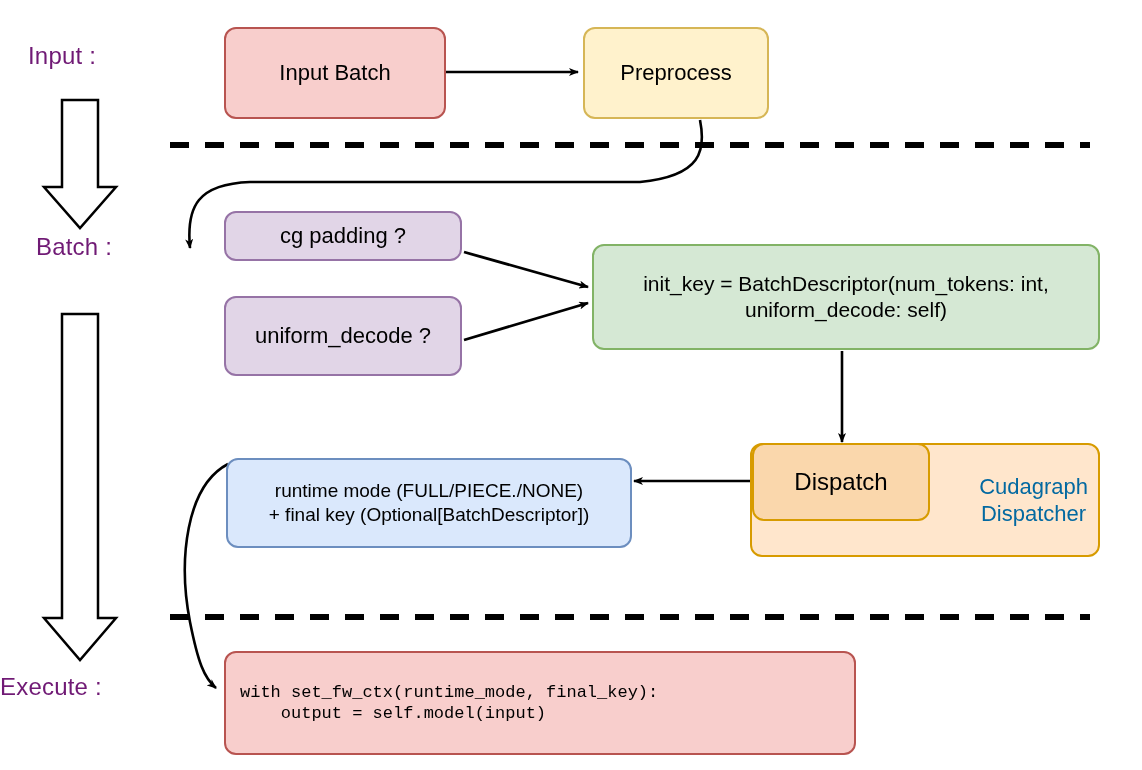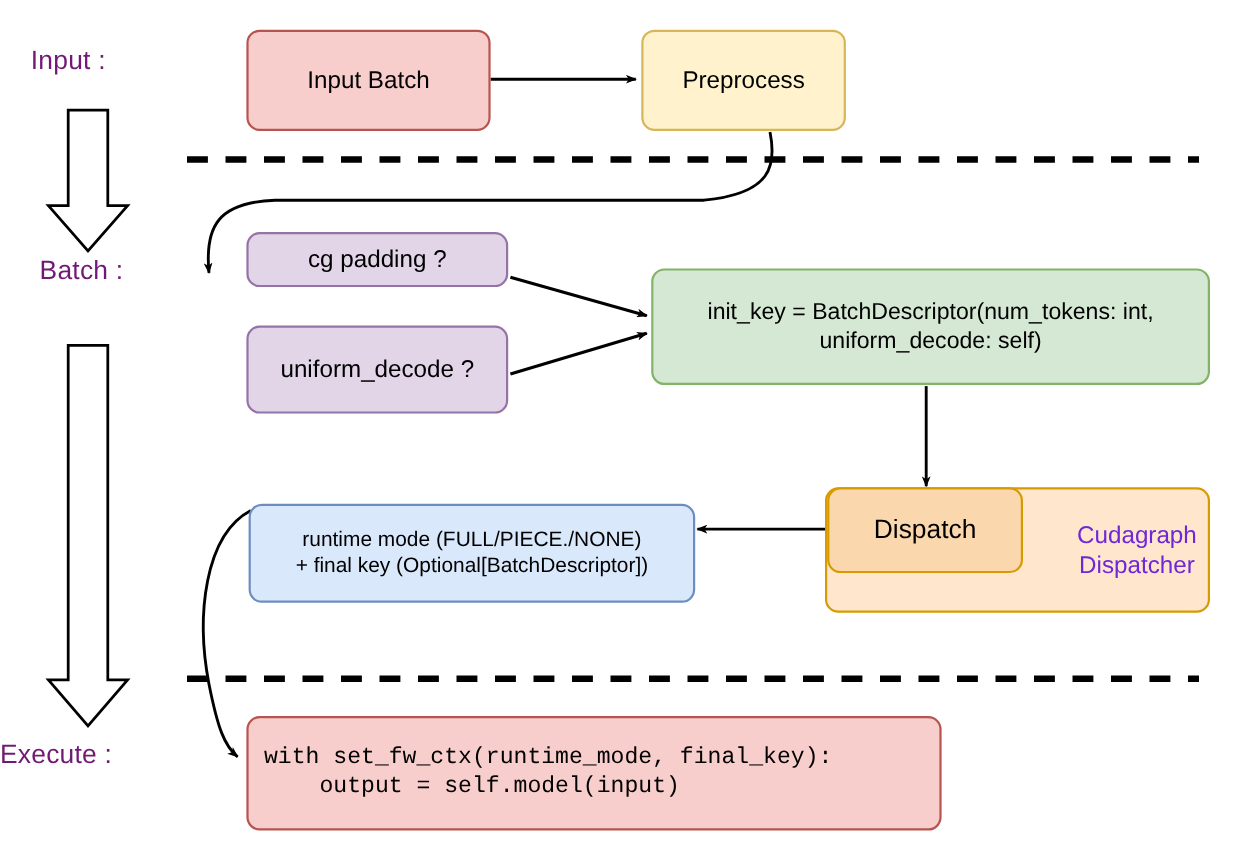--- a/index.html
+++ b/index.html
@@ -47,40 +47,40 @@
   .stage-label {
     position: absolute;
     font-weight: normal;
     font-size: 24px;
     color: #701a75;
     letter-spacing: 0.2px;
     white-space: nowrap;
   }
   .code-node {
     font-family: "Liberation Mono", monospace;
-    font-size: 21px;
+    font-size: 17px;
     justify-content: flex-start;
     text-align: left;
     padding-left: 14px;
   }
   .code-node .node-text {
     white-space: pre;
   }
   .n-input-batch { font-size: 22px; }
   .n-preprocess  { font-size: 22px; }
   .n-cg-padding  { font-size: 22px; }
   .n-uniform     { font-size: 22px; }
   .n-initkey     { font-size: 21px; }
   .n-runtime     { font-size: 19px; }
   .n-dispatch    { font-size: 24px; }
   .n-cudagraph-label {
     position: absolute;
     font-size: 22px;
     text-align: center;
-    color: #6d28d9;
+    color: #0369a1;
     line-height: 1.25;
     white-space: pre-line;
   }
 </style>
 </head>
 <body>
 
 <div id="canvas">
 
   <svg class="layer" viewBox="0 0 1142 770">

